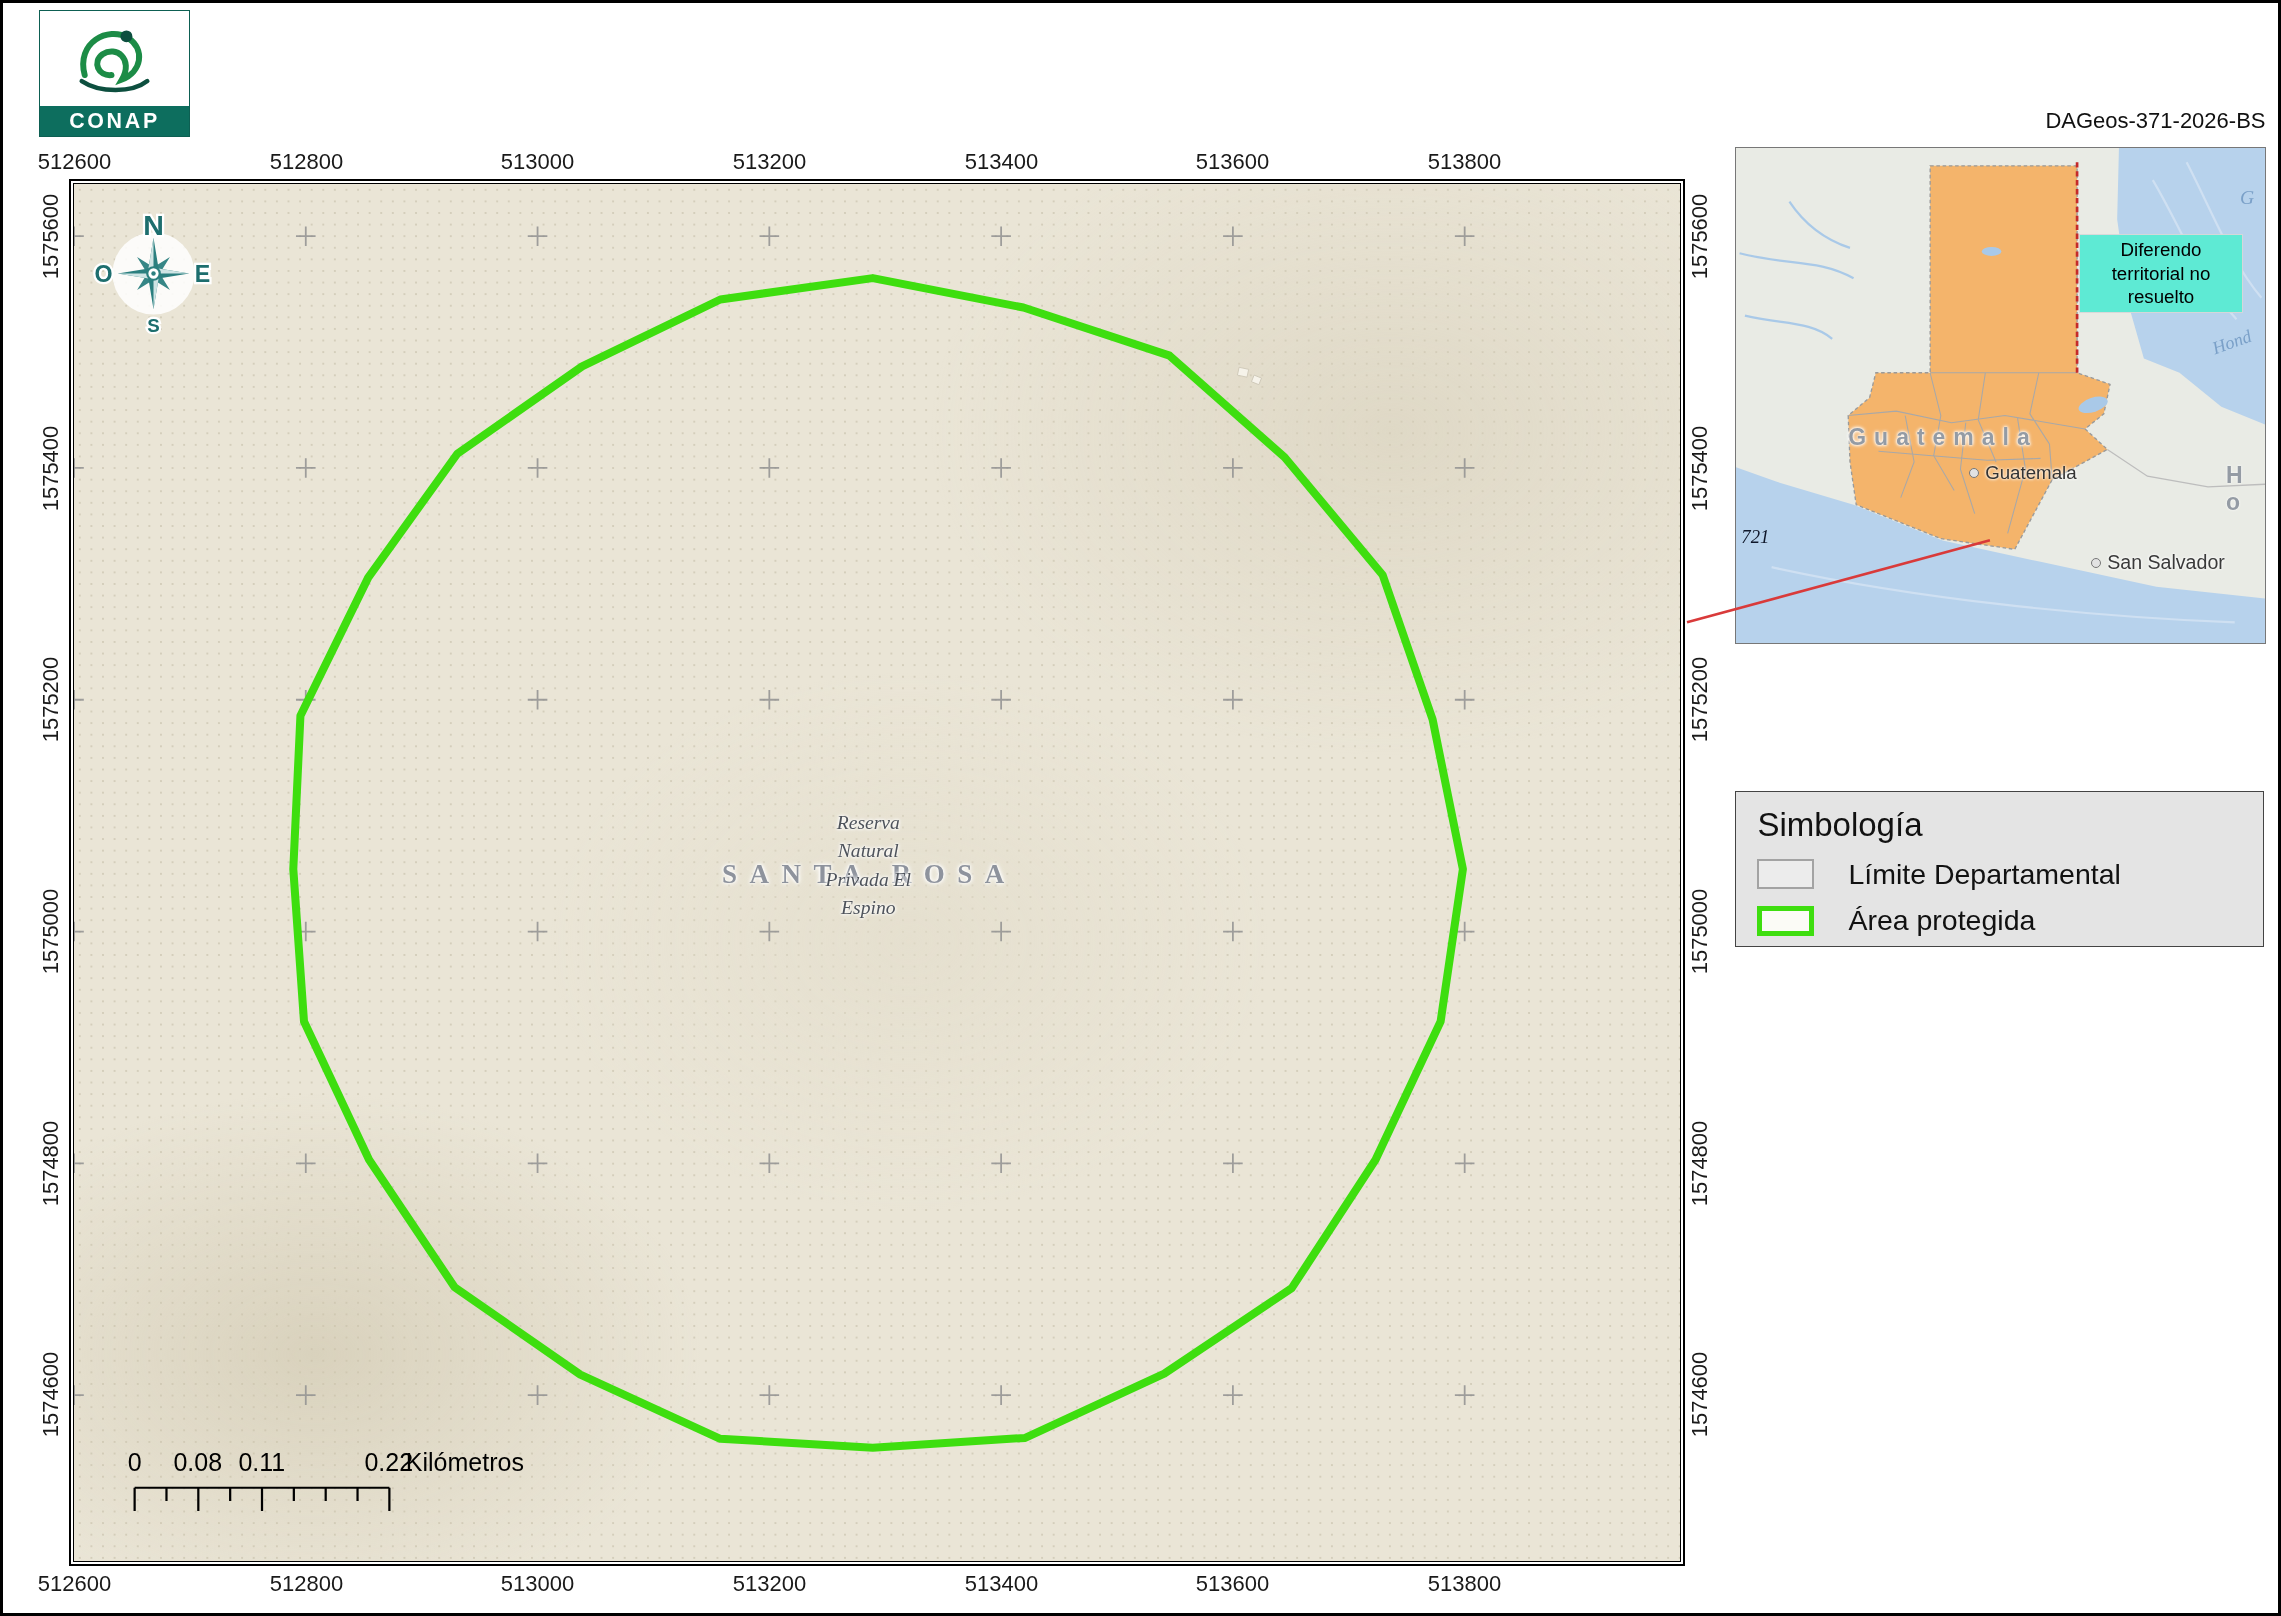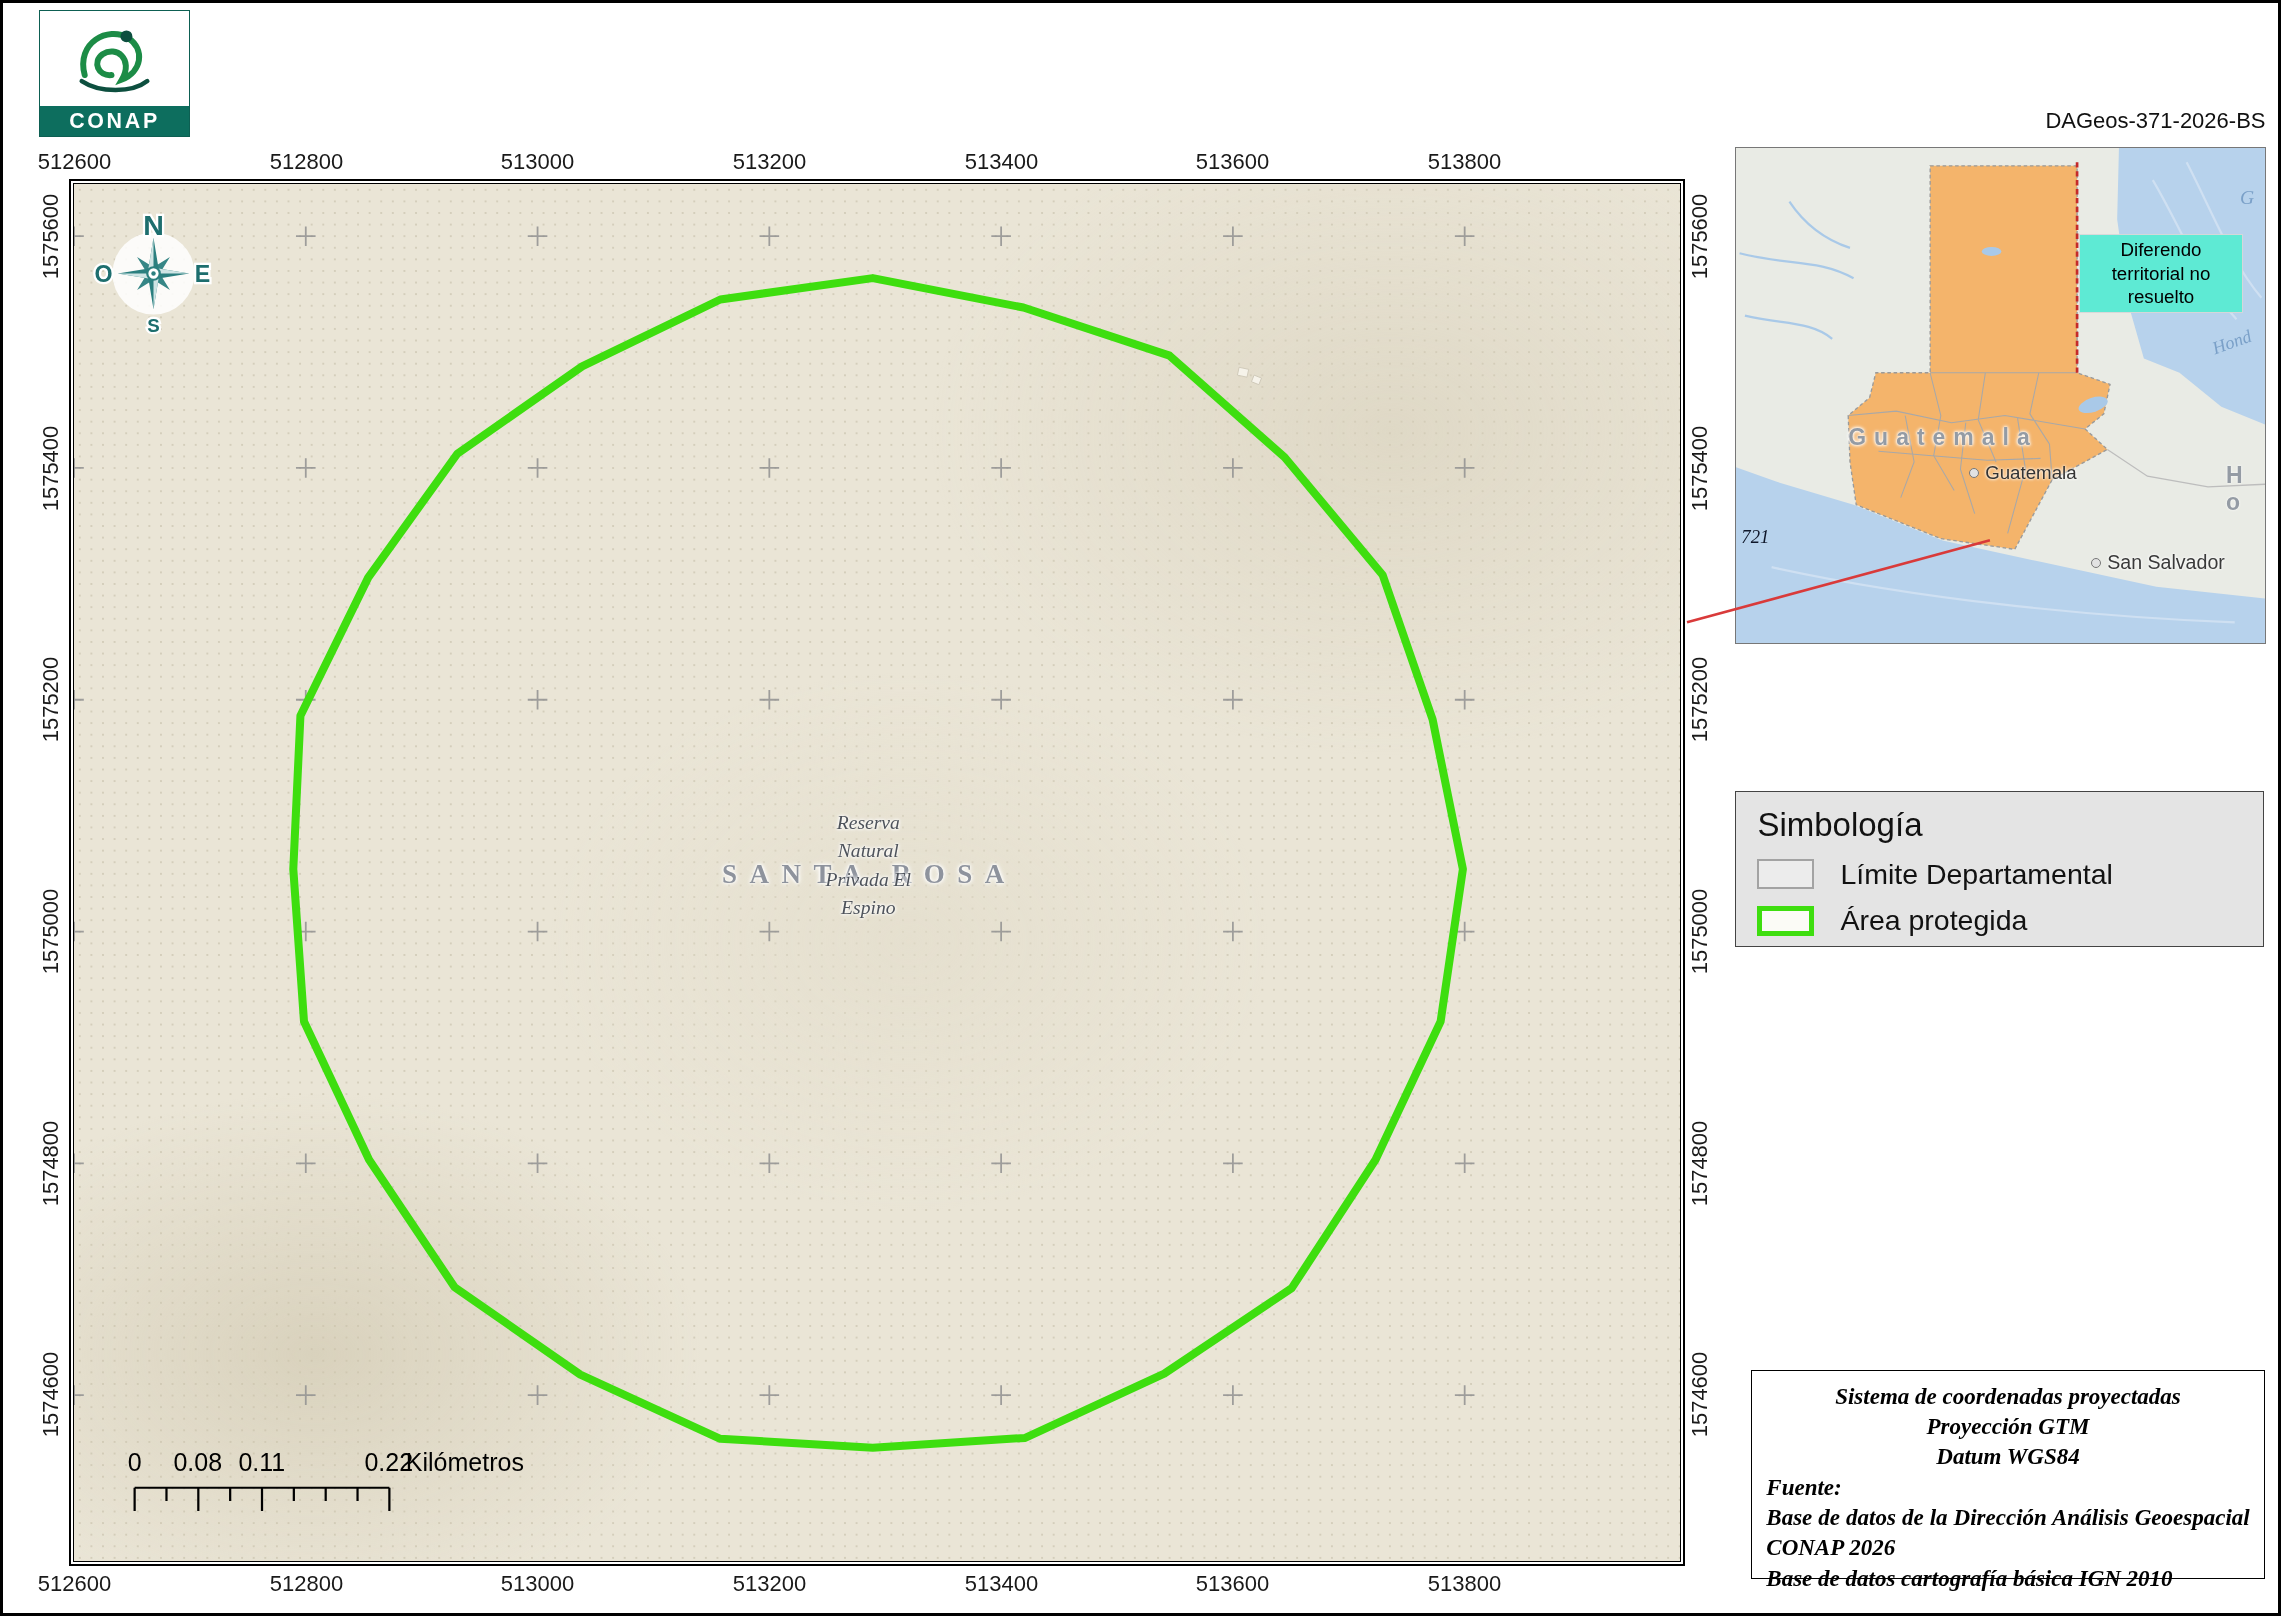--- a/index.html
+++ b/index.html
@@ -79,21 +79,21 @@
   .water-g{left:504px;top:39px;font-size:19.6px;}
   .water-hond{left:476px;top:184px;font-size:18px;transform:rotate(-20deg);}
 
   
   .leader{position:absolute;left:0;top:0;width:2274px;height:1609px;pointer-events:none;z-index:40;}
 
   
   .legend{position:absolute;left:1732px;top:788px;width:529px;height:156px;background:#e4e4e4;
         border:0.9px solid #444;box-sizing:border-box;padding:14.3px 21.4px;}
   .legend-title{font-size:33px;color:#111;}
-  .legend-item{display:flex;align-items:center;gap:26px;margin-top:13.4px;}
+  .legend-item{display:flex;align-items:center;gap:34px;margin-top:13.4px;}
   .swatch{width:57px;height:30px;box-sizing:border-box;flex:0 0 auto;}
   .swatch-dept{border:2.7px solid #a3a3a3;background:#ececec;}
   .swatch-protected{border:5.3px solid #3ede0f;background:#fbfbf6;}
   .legend-item-label{font-size:28.5px;color:#111;}
 
   
   .credits{position:absolute;left:1748px;top:1367px;width:514px;height:209px;border:1.8px solid #000;
         background:#fff;box-sizing:border-box;padding:10.7px 14.3px;font-family:"Liberation Serif",serif;
         font-style:italic;font-weight:bold;font-size:23px;line-height:1.32;color:#000;}
   .credits .c{text-align:center;}
@@ -238,23 +238,15 @@
     <div class="legend-item">
       <span class="swatch swatch-dept"></span>
       <span class="legend-item-label">Límite Departamental</span>
     </div>
     <div class="legend-item">
       <span class="swatch swatch-protected"></span>
       <span class="legend-item-label">Área protegida</span>
     </div>
   </div>
 
-  <div class="credits">
-    <div class="c">Sistema de coordenadas proyectadas</div>
-    <div class="c">Proyección GTM</div>
-    <div class="c">Datum WGS84</div>
-    <div>Fuente:</div>
-    <div class="j">Base de datos de la Dirección Análisis Geoespacial CONAP 2026</div>
-    <div>Base de datos cartografía básica IGN 2010</div>
-  </div>
 
 </div>
 
 
 </body></html>

